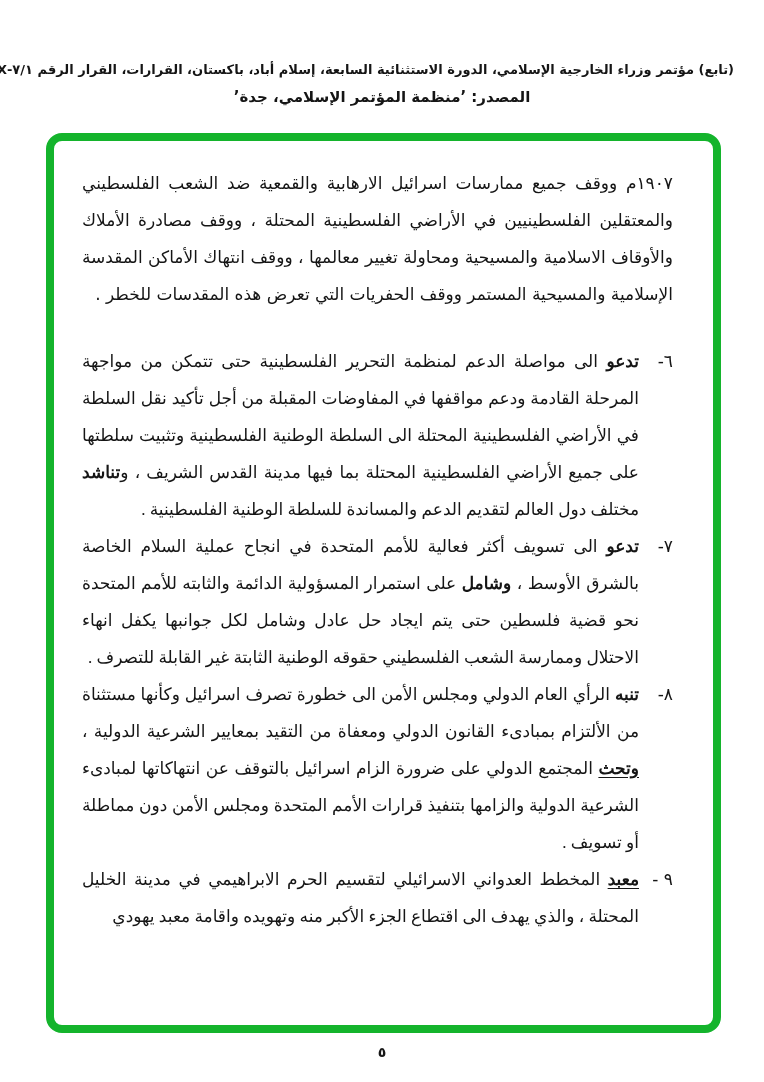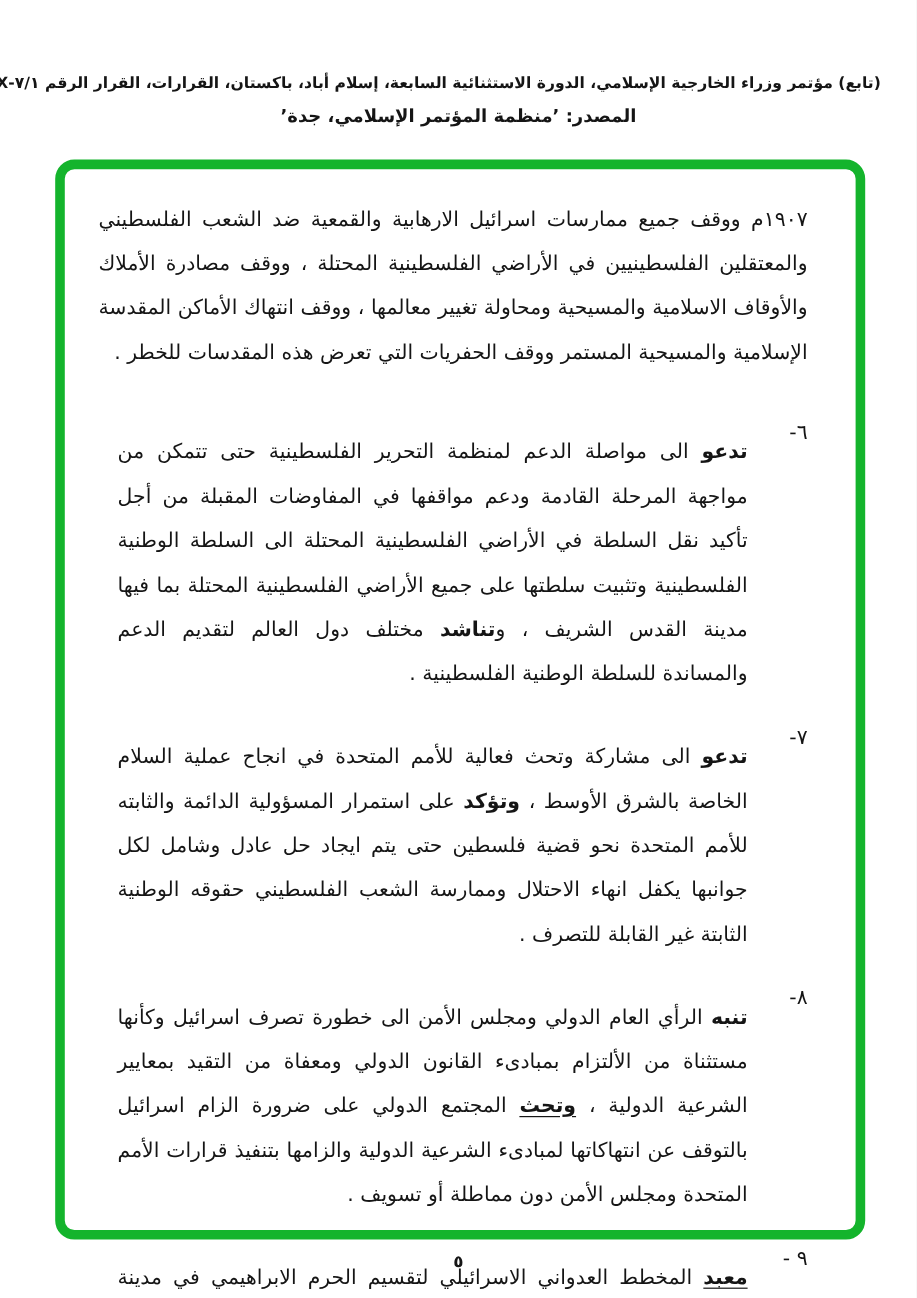--- a/index.html
+++ b/index.html
@@ -55,25 +55,26 @@
     align-items:flex-start;
   }
   .item .num{
     flex:0 0 26px;
     font-size:17px;
     line-height:37px;
     white-space:nowrap;
   }
   .item .itext{
     flex:1;
-    margin:16px;
+    margin:0;
     font-size:17px;
     line-height:37px;
     text-align:justify;
     text-justify:inter-word;
+    font-family:Liberation Serif, serif;
   }
   .b{font-weight:bold;}
   .u{text-decoration:underline;text-underline-offset:3px;}
   
   .page-number{
     position:absolute;
     bottom:22px;left:0;right:0;
     text-align:center;
     font-size:14px;
     font-weight:bold;
@@ -92,21 +93,21 @@
   <div class="green-box">
     <p class="intro-paragraph">١٩٠٧م  ووقف جميع ممارسات اسرائيل الارهابية والقمعية ضد الشعب الفلسطيني والمعتقلين الفلسطينيين في الأراضي الفلسطينية المحتلة ، ووقف مصادرة الأملاك والأوقاف الاسلامية والمسيحية ومحاولة تغيير معالمها ، ووقف انتهاك الأماكن المقدسة الإسلامية والمسيحية المستمر ووقف الحفريات التي تعرض هذه المقدسات للخطر .</p>
 
     <div>
         <div class="item">
           <span class="num">٦-</span>
           <p class="itext"><span class="b">تدعو</span><span> الى مواصلة الدعم لمنظمة التحرير الفلسطينية حتى تتمكن من مواجهة المرحلة القادمة ودعم مواقفها في المفاوضات المقبلة من أجل تأكيد نقل السلطة في الأراضي الفلسطينية المحتلة الى السلطة الوطنية الفلسطينية وتثبيت سلطتها على جميع الأراضي الفلسطينية المحتلة بما فيها مدينة القدس الشريف ، و</span><span class="b">تناشد</span><span> مختلف دول العالم لتقديم الدعم والمساندة للسلطة الوطنية الفلسطينية .</span></p>
         </div>
         <div class="item">
           <span class="num">٧-</span>
-          <p class="itext"><span class="b">تدعو</span><span> الى مشاركة وتحث فعالية للأمم المتحدة في انجاح عملية السلام الخاصة بالشرق الأوسط ، </span><span class="b">وتؤكد</span><span> على استمرار المسؤولية الدائمة والثابته للأمم المتحدة نحو قضية فلسطين حتى يتم ايجاد حل عادل وشامل لكل جوانبها يكفل انهاء الاحتلال وممارسة الشعب الفلسطيني حقوقه الوطنية الثابتة غير القابلة للتصرف .</span></p>
+          <p class="itext"><span class="b">تدعو</span><span> الى تسويف أكثر فعالية للأمم المتحدة في انجاح عملية السلام الخاصة بالشرق الأوسط ، </span><span class="b">وشامل</span><span> على استمرار المسؤولية الدائمة والثابته للأمم المتحدة نحو قضية فلسطين حتى يتم ايجاد حل عادل وشامل لكل جوانبها يكفل انهاء الاحتلال وممارسة الشعب الفلسطيني حقوقه الوطنية الثابتة غير القابلة للتصرف .</span></p>
         </div>
         <div class="item">
           <span class="num">٨-</span>
           <p class="itext"><span class="b">تنبه</span><span> الرأي العام الدولي ومجلس الأمن الى خطورة تصرف اسرائيل وكأنها مستثناة من الألتزام بمبادىء القانون  الدولي ومعفاة من التقيد بمعايير الشرعية الدولية ، </span><span class="b u">وتحث</span><span> المجتمع الدولي على ضرورة الزام اسرائيل بالتوقف عن انتهاكاتها لمبادىء الشرعية الدولية والزامها بتنفيذ قرارات الأمم المتحدة ومجلس الأمن دون مماطلة أو تسويف .</span></p>
         </div>
         <div class="item">
           <span class="num">٩ -</span>
           <p class="itext"><span class="b u">معبد</span><span> المخطط العدواني الاسرائيلي لتقسيم الحرم  الابراهيمي في مدينة الخليل المحتلة ، والذي يهدف الى اقتطاع الجزء الأكبر منه وتهويده واقامة  معبد يهودي</span></p>
         </div>
       </div>

